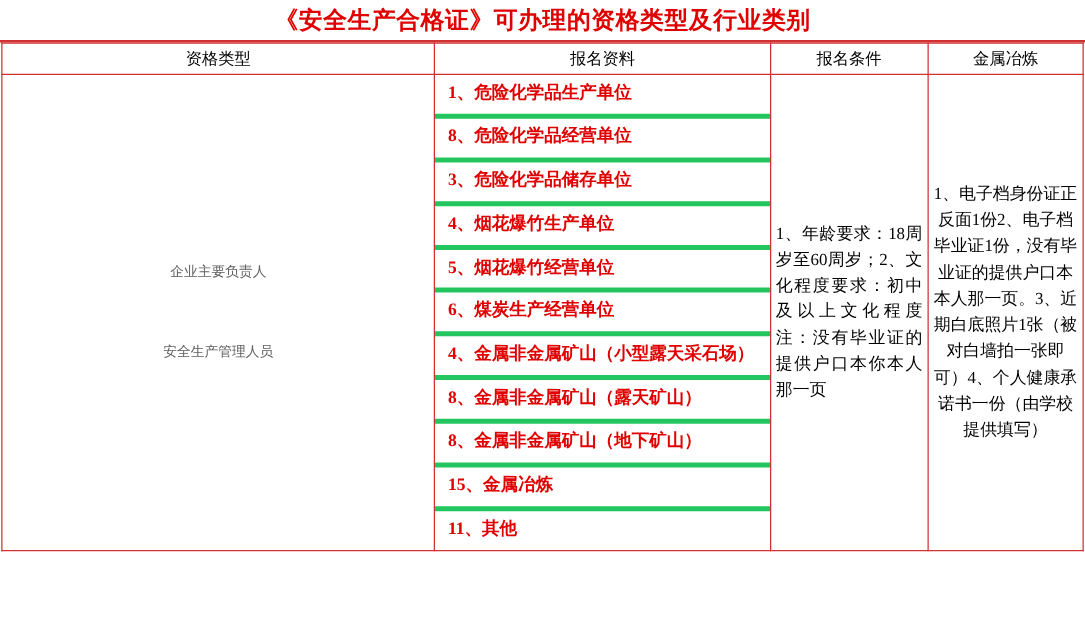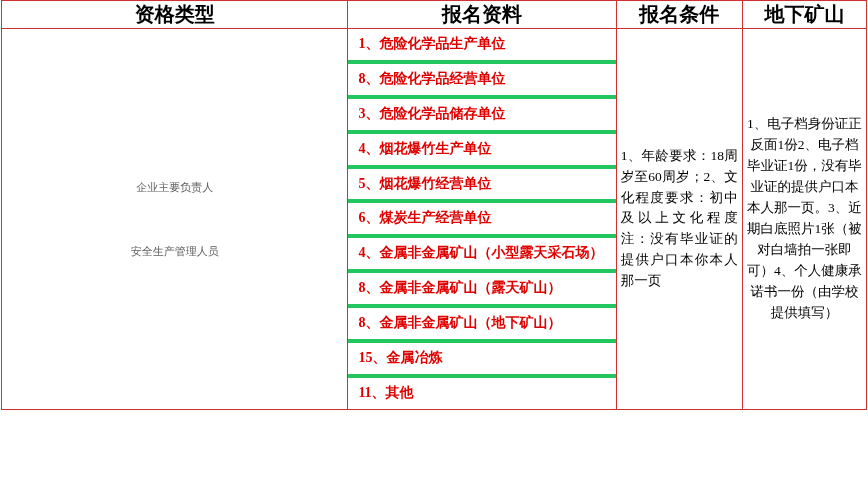--- a/index.html
+++ b/index.html
@@ -40,22 +40,22 @@
     margin: 0 auto;
   }
   table.main td, table.main th {
     border: 1px solid #d03030;
     vertical-align: middle;
     padding: 0;
   }
   .hdr {
     height: 24px;
     text-align: center;
-    font-weight: bold;
-    font-size: 20px;
+    font-weight: normal;
+    font-size: 13px;
     color: #000000;
     font-family: "Liberation Serif", "DejaVu Serif", serif;
   }
   .col-a { width: 346px; }
   .col-b { width: 268px; }
   .col-c { width: 126px; }
   .col-d { width: 124px; }
 
   .cell-qual {
     text-align: center;
@@ -96,34 +96,37 @@
     vertical-align: middle;
   }
   .docs-cell { text-align: center; }
   .cond-cell p, .docs-cell p { margin: 4px; }
 </style>
 </head>
 <body>
 
 <div class="page">
 
+  <div class="title-bar">
+    <span class="title-text">《安全生产合格证》可办理的资格类型及行业类别</span>
+  </div>
 
   <table class="main">
     <colgroup>
       <col class="col-a">
       <col class="col-b">
       <col class="col-c">
       <col class="col-d">
     </colgroup>
     <tbody>
         <tr>
       <th class="hdr">资格类型</th>
       <th class="hdr">报名资料</th>
       <th class="hdr">报名条件</th>
-      <th class="hdr">地下矿山</th>
+      <th class="hdr">金属冶炼</th>
     </tr>
     <tr>
       <td class="cell-qual">
         <div>企业主要负责人</div>
         <div style="height:18px"></div>
         <div>安全生产管理人员</div>
       </td>
       <td style="padding:0">
         <div class="industry-list">
           <div class="industry-item">1、危险化学品生产单位</div>

